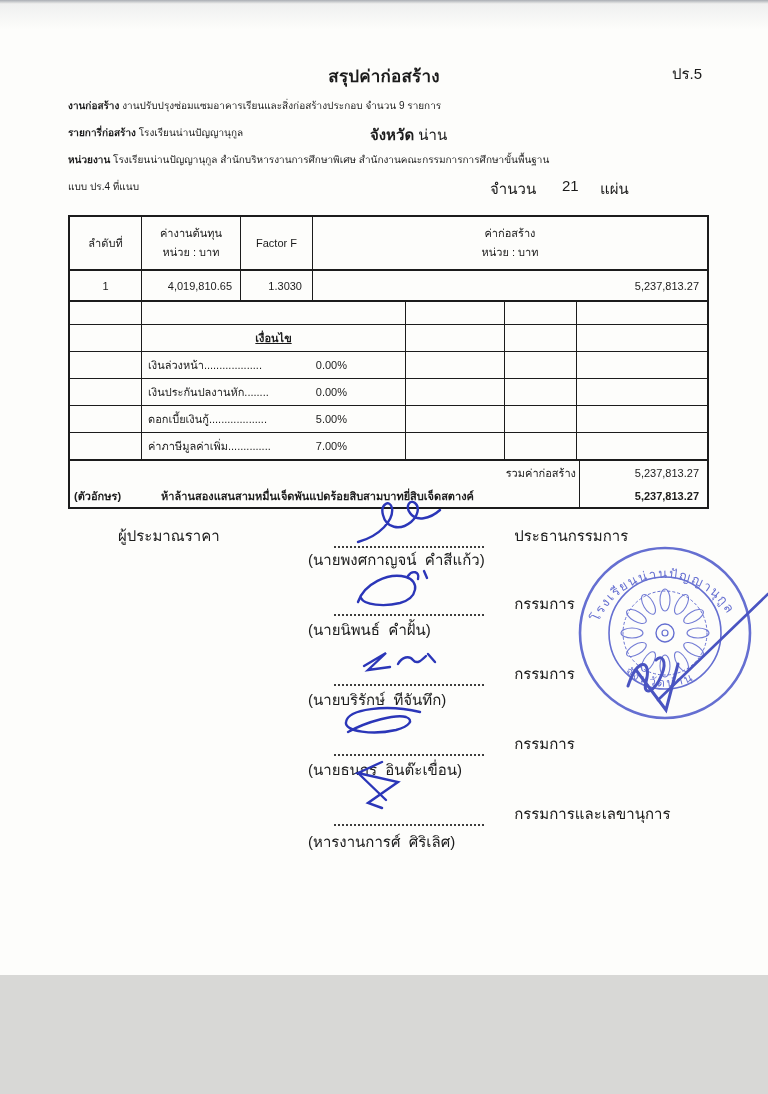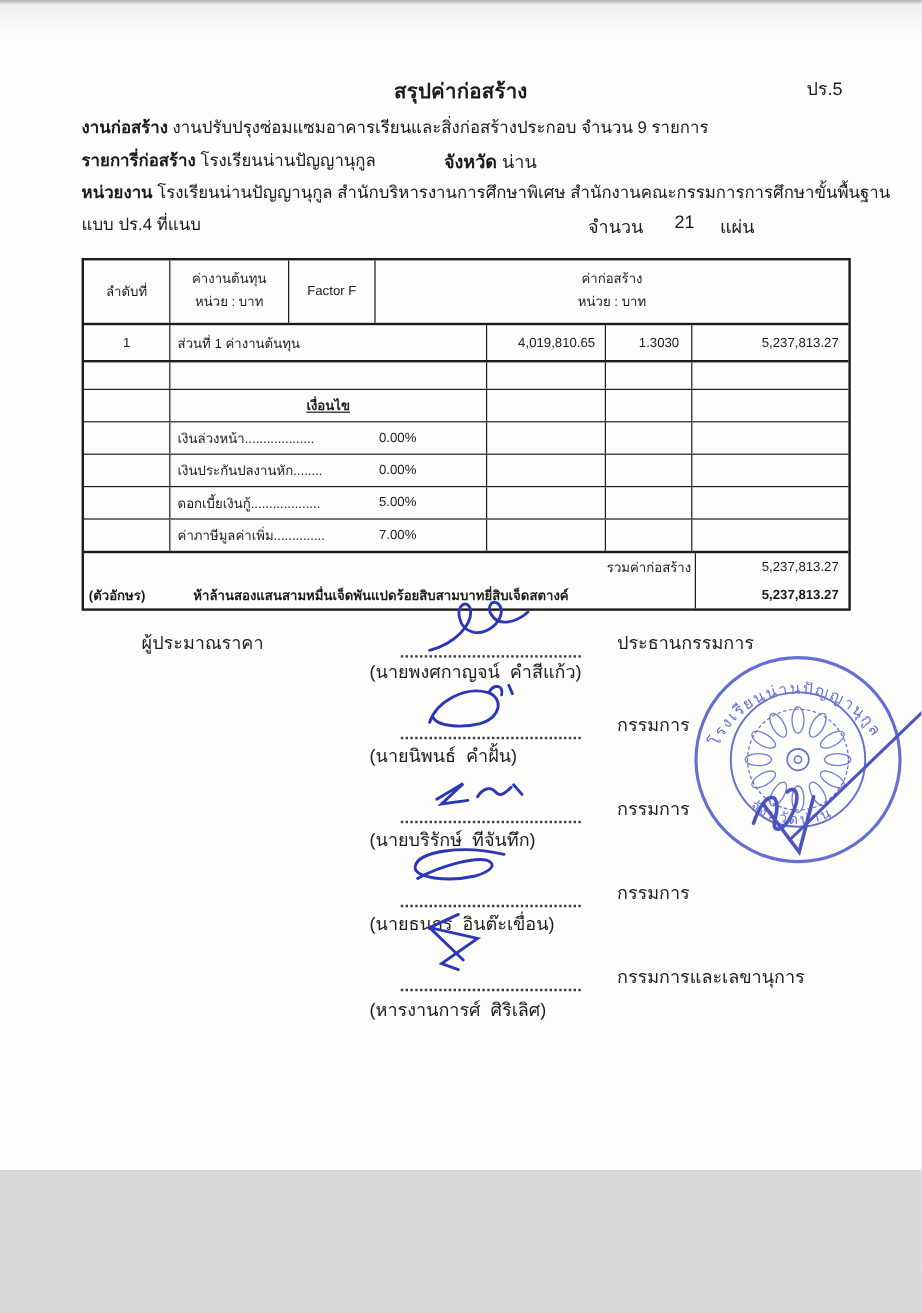--- a/index.html
+++ b/index.html
@@ -10,21 +10,21 @@
   }
   .scan-edge-top{position:absolute;top:0;left:0;right:0;height:4px;
     background:linear-gradient(#a9adb3,#f2f2f0);}
   .scan-smudge{position:absolute;top:4px;left:0;right:0;height:26px;
     background:linear-gradient(180deg,rgba(120,125,140,.10),rgba(255,255,255,0));}
 
   .doc-title{position:absolute;top:62px;left:0;width:768px;text-align:center;
     font-size:17px;font-weight:700;letter-spacing:.2px;}
   .form-code{position:absolute;top:62px;left:672px;font-size:15px;}
 
-  .field-line{position:absolute;left:68px;font-size:14px;line-height:20px;white-space:nowrap;}
+  .field-line{position:absolute;left:68px;font-size:10px;line-height:20px;white-space:nowrap;}
   .field-label{font-weight:700;}
   .inline-abs{position:absolute;font-size:15px;white-space:nowrap;}
 
   
   .costtable{position:absolute;left:68px;top:215px;width:637px;
     border:2px solid #1c1c1c;font-size:11px;background:#fdfdfb;}
   .t-row{display:flex;align-items:stretch;}
   .cell{border-right:1px solid #1c1c1c;display:flex;align-items:center;box-sizing:border-box;}
   .cell:last-child{border-right:none;}
   .c1{width:72px;justify-content:center;}
@@ -108,21 +108,20 @@
       </div>
       <div class="cell c4">Factor F</div>
       <div class="cell c5">
         <span class="hdr2">ค่าก่อสร้าง</span>
         <span class="hdr2">หน่วย : บาท</span>
       </div>
     </div>
 
     <div class="t-row r-data">
       <div class="cell c1">1</div>
-      <div class="cell c2">ส่วนที่ 1 ค่างานต้นทุน</div>
       <div class="cell c3">4,019,810.65</div>
       <div class="cell c4">1.3030</div>
       <div class="cell c5">5,237,813.27</div>
     </div>
 
     <div class="t-row r-empty">
       <div class="cell c1"></div>
       <div class="cell c2"></div>
       <div class="cell c3"></div>
       <div class="cell c4"></div>

